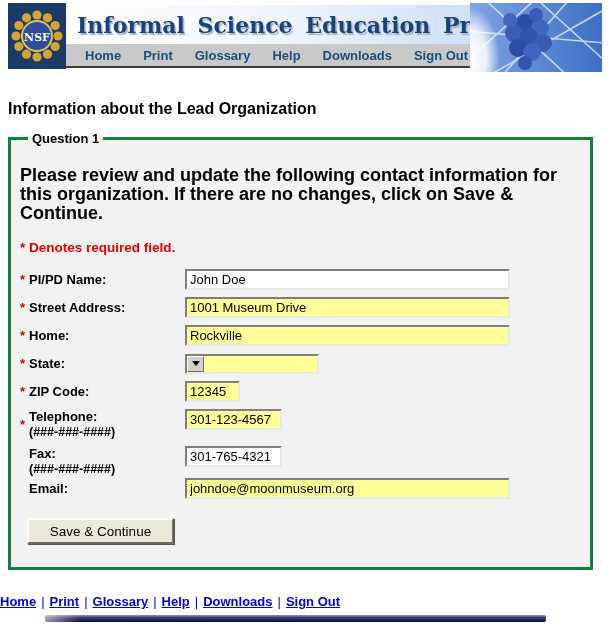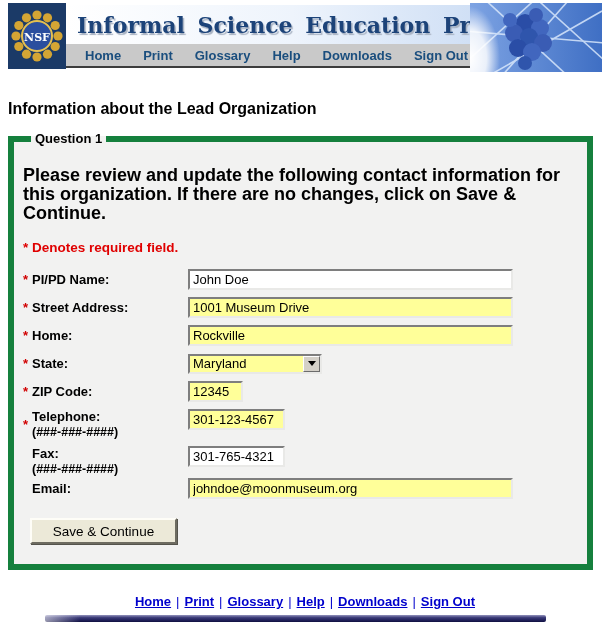--- a/index.html
+++ b/index.html
@@ -11,21 +11,21 @@
   .title-band{position:absolute;left:66px;top:5px;width:412px;height:39px;background:linear-gradient(to right,#ffffff 0%,#eef4fc 55%,#cfdff5 100%);display:flex;align-items:center;overflow:hidden;}
   .title-text{font-family:"DejaVu Serif",serif;font-weight:bold;font-size:22px;color:#1c4379;text-shadow:1.5px 1.5px 1px #a8b2c2;white-space:nowrap;padding-left:11px;word-spacing:5px;}
   .nav-bar{position:absolute;left:66px;top:44px;width:406px;height:24px;background:#c9c9c9;border-bottom:2px solid #3c3c3c;border-right:1px solid #3c3c3c;display:flex;align-items:center;padding-left:19px;gap:22px;box-sizing:border-box;}
   .nav-item{font-weight:bold;font-size:13px;color:#1a4e7e;cursor:pointer;white-space:nowrap;}
   .header-graphic{position:absolute;left:470px;top:3px;width:132px;height:69px;}
 
   
   .page-title{position:absolute;left:8px;top:89px;font-size:16px;font-weight:bold;}
 
   
-  .q-fieldset{position:absolute;left:8px;top:131px;width:585px;height:439px;box-sizing:border-box;border:6px solid #15803d;background:#f2f2f1;margin:0;padding:0 14px 0 9px;}
+  .q-fieldset{position:absolute;left:8px;top:131px;width:585px;height:439px;box-sizing:border-box;border:3px solid #15803d;background:#f2f2f1;margin:0;padding:0 14px 0 9px;}
   .q-fieldset legend{font-size:13px;font-weight:bold;padding:0 4px;margin-left:8px;}
   .intro{margin:20px 0 0 0;font-size:18px;font-weight:bold;line-height:19px;width:548px;}
   .req-note{margin:15px 0 0 0;font-size:13.5px;font-weight:bold;color:#e00000;line-height:19px;}
 
   .rows{margin-top:12px;}
   .row{display:flex;align-items:center;min-height:21px;margin-bottom:7px;}
   .row.two-line{align-items:flex-start;margin-bottom:7px;}
   .row.two-line.tight{margin-bottom:2px;}
   .row-label{width:165px;flex:none;display:flex;align-items:inherit;}
   .req{width:9px;flex:none;color:#d10000;font-weight:bold;font-size:13px;}
@@ -39,21 +39,21 @@
   .w-wide{width:325px;} .w-tel{width:97px;} .w-zip{width:55px;}
 
   .sel{width:134px;height:20px;box-sizing:border-box;background:#ffff99;border-top:2px solid #7e7e7e;border-left:2px solid #7e7e7e;border-bottom:2px solid #e9e9e7;border-right:2px solid #e9e9e7;display:flex;align-items:center;cursor:pointer;}
   .sel-value{flex:1;font-size:13px;padding-left:3px;}
   .sel-btn{width:17px;height:100%;background:#d4d0c8;border-top:1px solid #fdfdfd;border-left:1px solid #fdfdfd;border-bottom:1px solid #6c6c6c;border-right:1px solid #6c6c6c;box-sizing:border-box;display:flex;align-items:center;justify-content:center;}
   .sel-arrow{width:0;height:0;border-left:4px solid transparent;border-right:4px solid transparent;border-top:5px solid #000;}
 
   .save-btn{display:block;margin:19px 0 0 7px;width:147px;height:26px;background:#ece9d8;font-family:"Liberation Sans",sans-serif;font-size:13.5px;color:#000;border-top:2px solid #fefdf7;border-left:2px solid #fefdf7;border-bottom:2px solid #6e6c61;border-right:2px solid #6e6c61;box-shadow:1px 1px 0 #55544c;cursor:pointer;}
 
   
-  .footer-links{position:absolute;top:594px;left:0;width:610px;text-align:center;font-size:13px;}
+  .footer-links{position:absolute;top:594px;left:0;width:610px;font-size:13px;}
   .footer-links a{color:#0000cc;text-decoration:underline;font-weight:bold;cursor:pointer;}
   .footer-sep{color:#0000cc;margin:0 5px;font-weight:normal;}
   .footer-bar{position:absolute;top:615px;left:45px;width:501px;height:7px;border-radius:2px;background:linear-gradient(to right,rgba(255,255,255,.55),rgba(255,255,255,0) 7%),linear-gradient(to bottom,#9393bd 0%,#3a3a77 38%,#22225c 72%,#101040 100%);}
 </style>
 </head>
 <body>
 
 <div class="header">
   <div class="logo-box">
     <svg width="52" height="52" viewBox="0 0 52 52">
@@ -161,21 +161,20 @@
       </div>
       <input class="inp w-wide hl" type="text" value="Rockville" style="">
     </div>
 
     <div class="row">
       <div class="row-label">
         <span class="req">*</span>
         <span class="lbl">State:</span>
       </div>
       <div class="sel">
-        <span class="sel-value">Maryland</span>
         <span class="sel-btn">
           <span class="sel-arrow"></span>
         </span>
       </div>
     </div>
 
     <div class="row">
       <div class="row-label">
         <span class="req">*</span>
         <span class="lbl">ZIP Code:</span>

